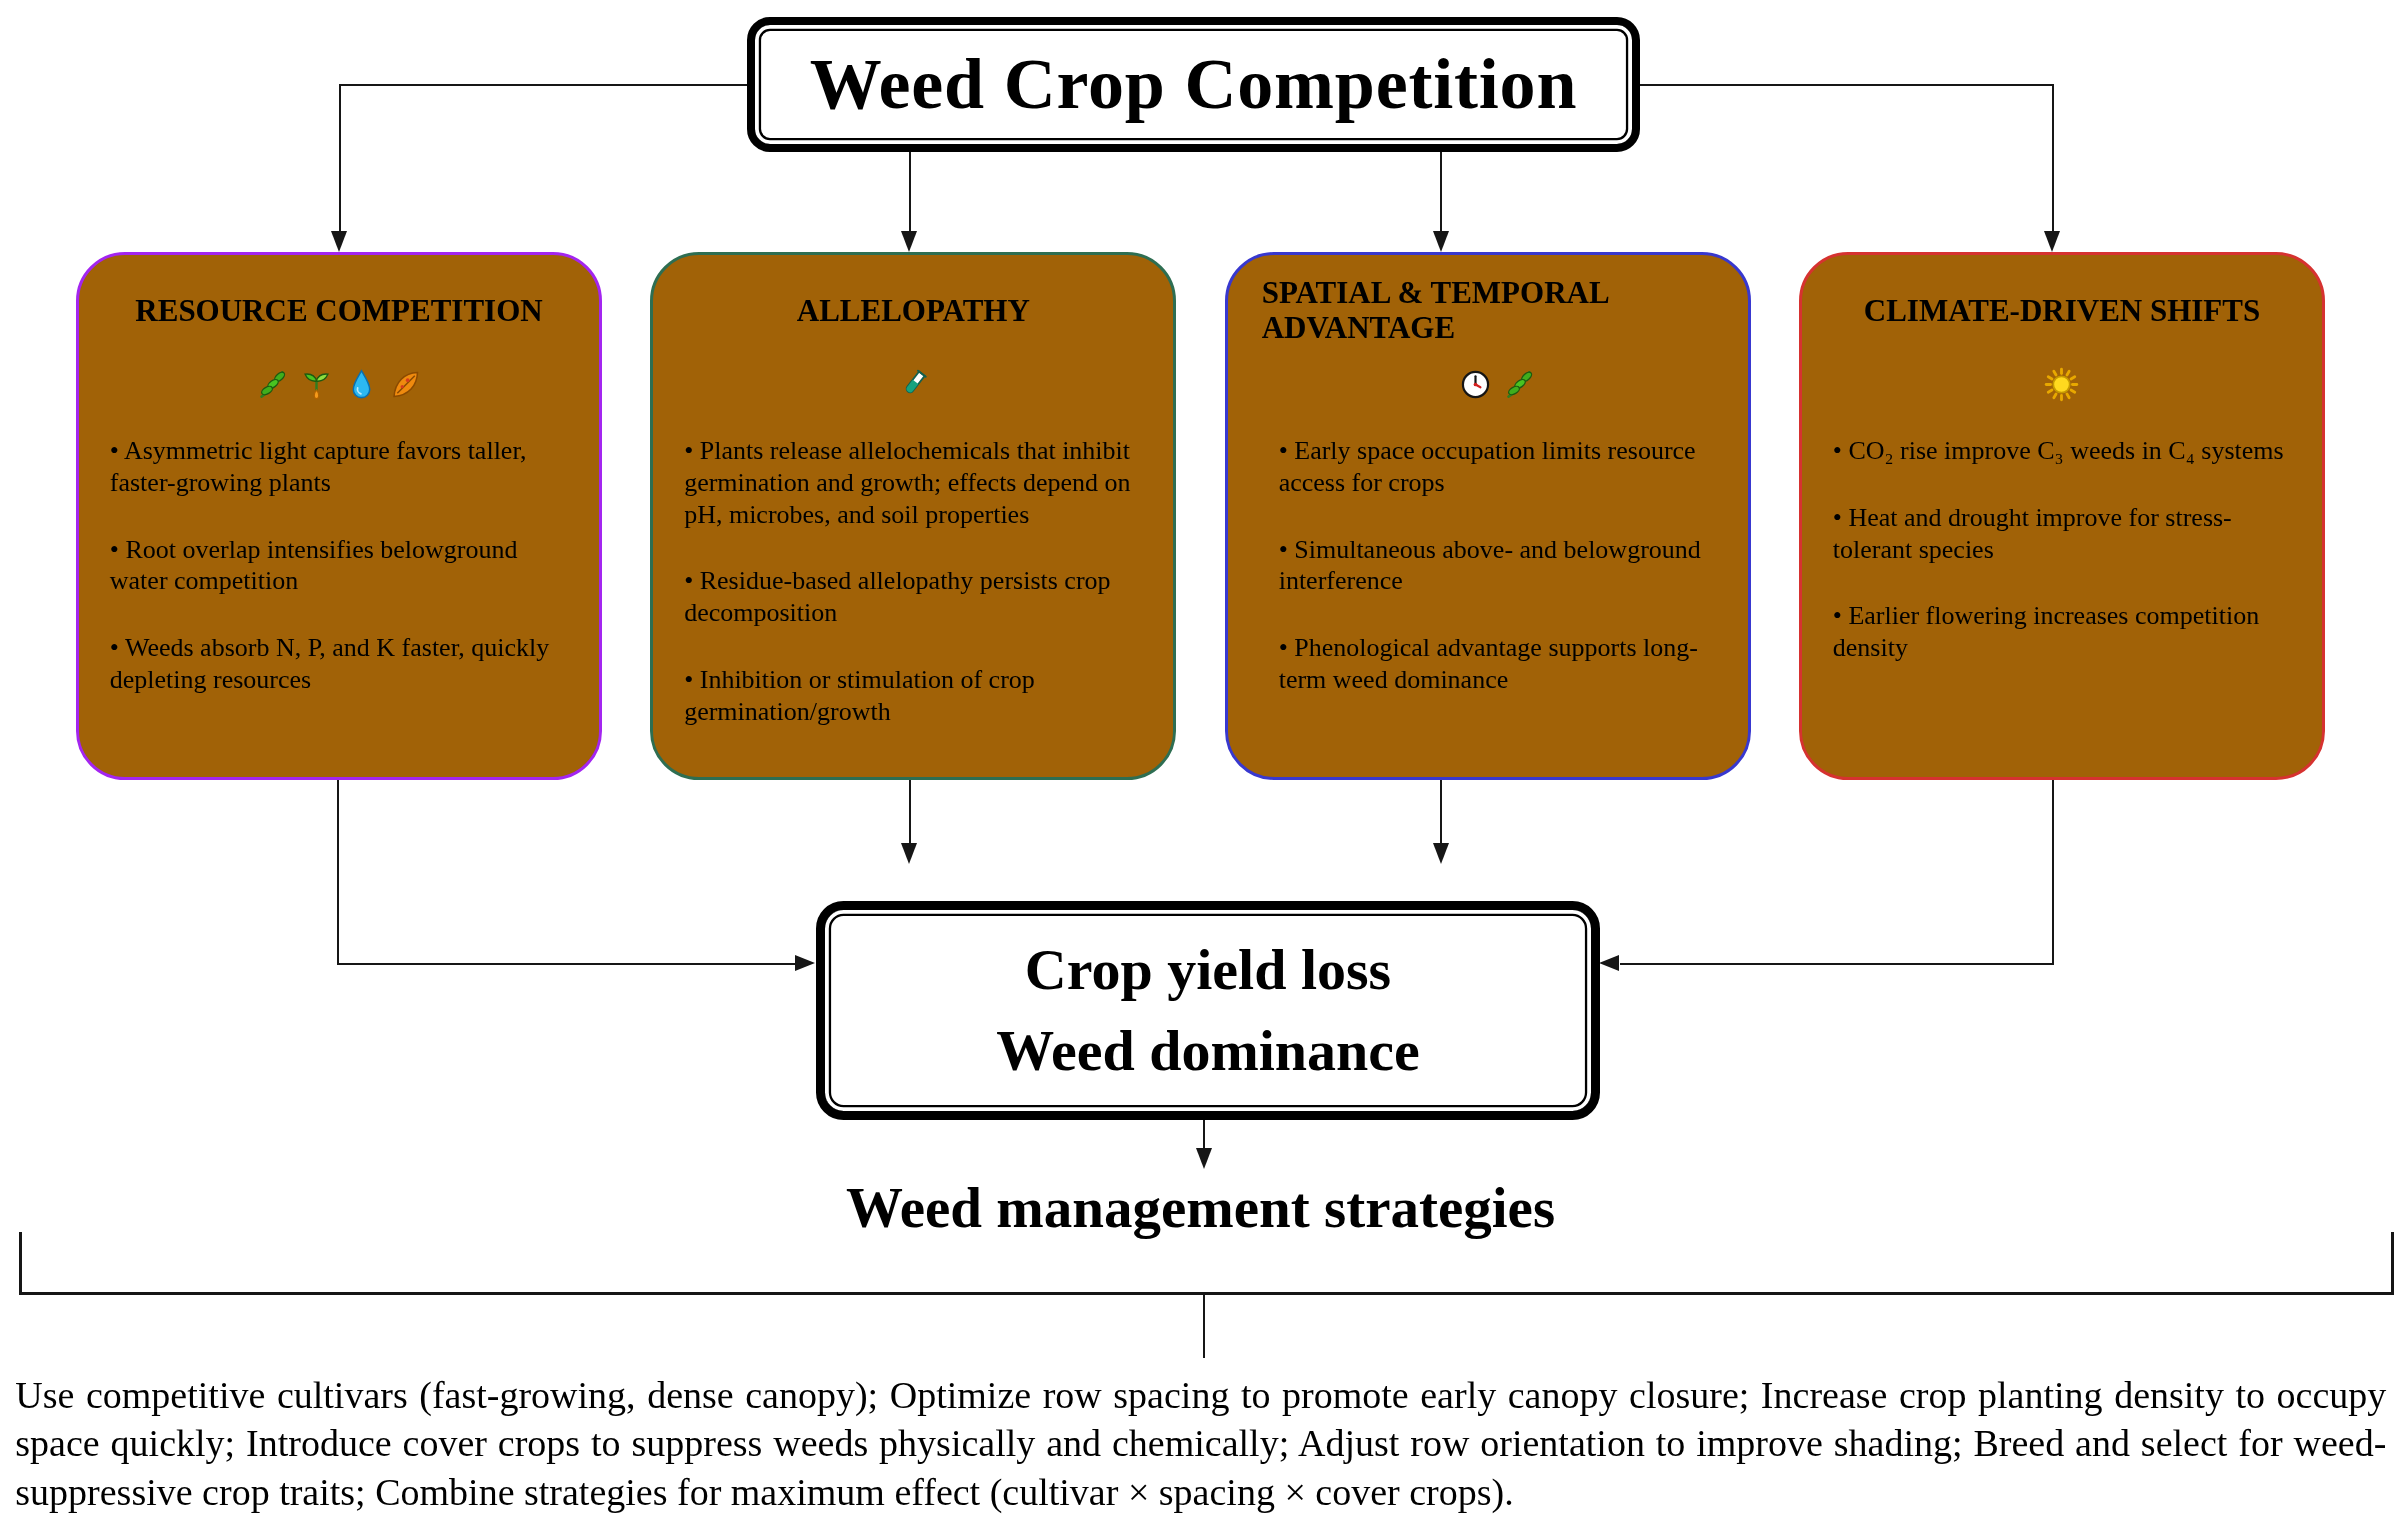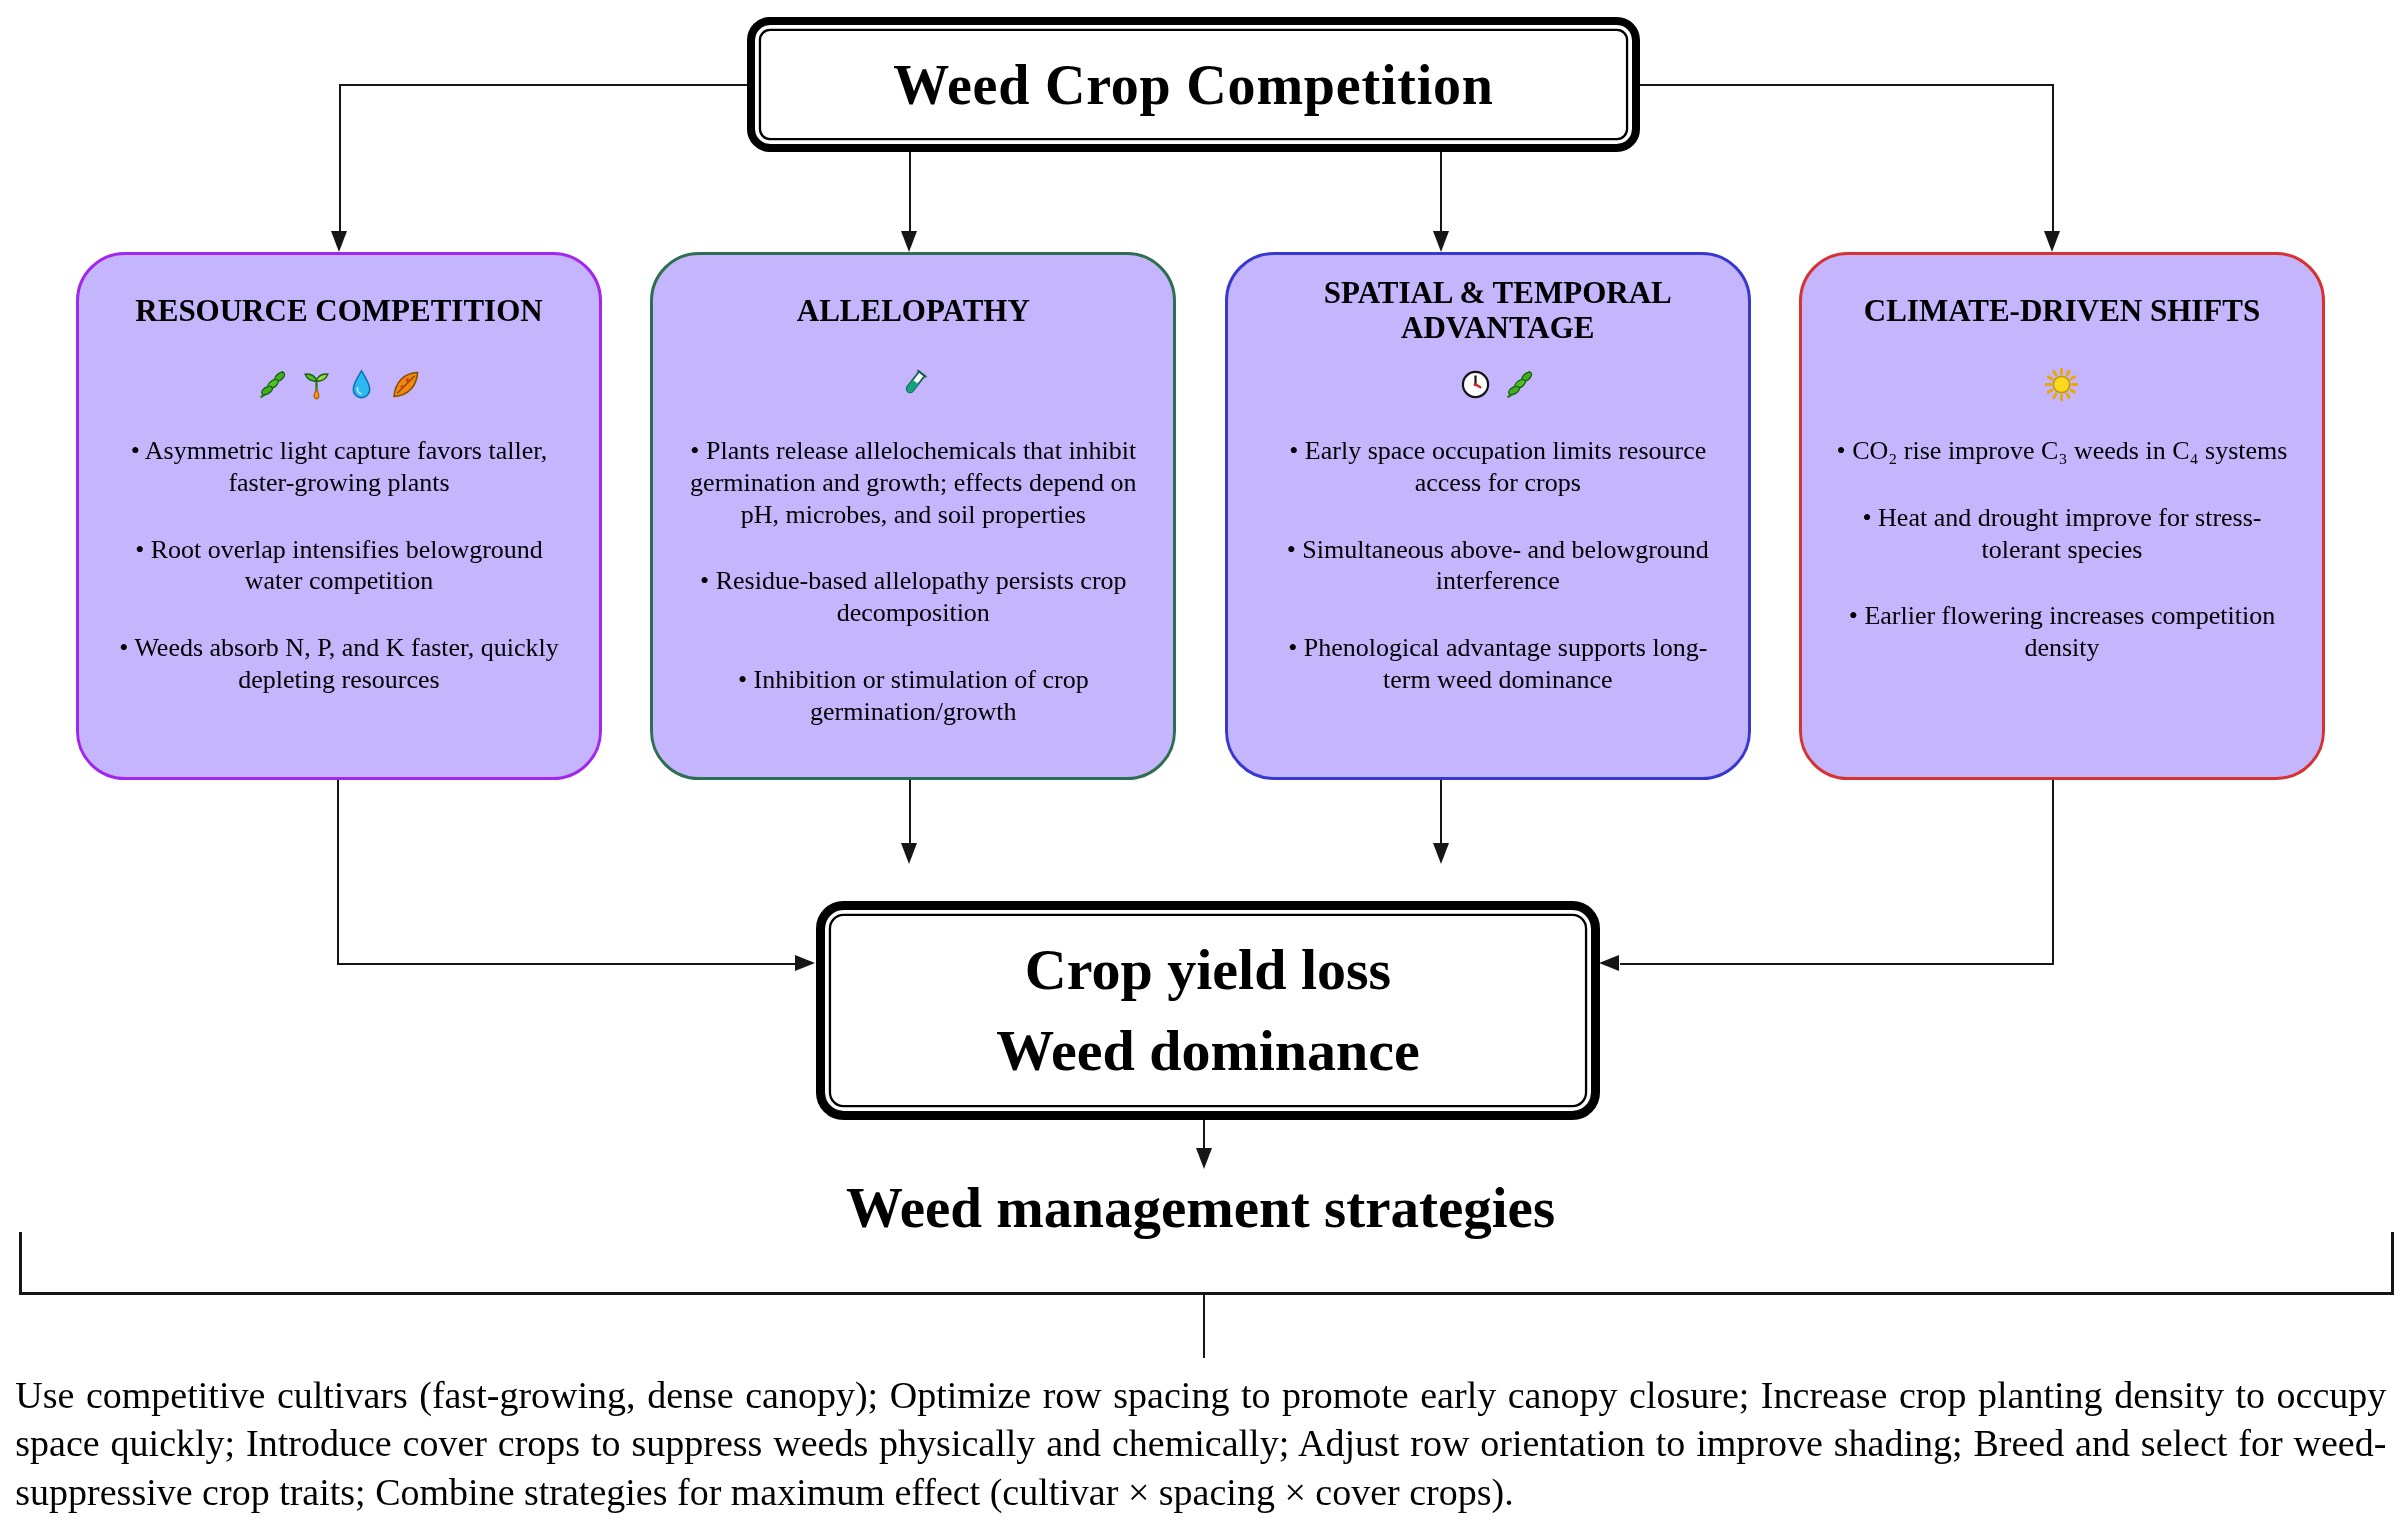--- a/index.html
+++ b/index.html
@@ -24,41 +24,41 @@
   .arrow-left{position:absolute;width:0;height:0;
     border-top:8.4px solid transparent;border-bottom:8.4px solid transparent;
     border-right:20.6px solid #161616;}
 
   
   .title-box{
     position:absolute;left:747px;top:17px;width:893px;height:135px;
     border:8.4px solid #000;border-radius:23px;background:#fff;
     box-shadow:inset 0 0 0 3.8px #fff, inset 0 0 0 6.1px #000;
     display:flex;align-items:center;justify-content:center;
-    font-size:56px;font-weight:bold;letter-spacing:0.8px;
+    font-size:72px;font-weight:bold;letter-spacing:0.8px;
     box-sizing:border-box;z-index:3;
   }
   .outcome-box{
     position:absolute;left:816px;top:901px;width:784px;height:219px;
     border:9.2px solid #000;border-radius:27.5px;background:#fff;
     box-shadow:inset 0 0 0 3.8px #fff, inset 0 0 0 6.1px #000;
     display:flex;flex-direction:column;align-items:center;justify-content:center;
     gap:20px;font-size:58px;font-weight:bold;line-height:1.05;
     box-sizing:border-box;z-index:3;text-align:center;
   }
 
   
   .boxes-row{
     position:absolute;left:76px;top:252px;width:2249px;height:528px;
     display:flex;justify-content:space-between;z-index:3;
   }
   .factor-box{
-    width:526px;height:528px;box-sizing:border-box;background:#c4b5fd;
+    width:526px;height:528px;box-sizing:border-box;background:#a16207;
     border:3.8px solid #888;border-radius:49px;
-    padding:20px 13.8px;text-align:center;
+    padding:20px 13.8px;
   }
   .box-heading{
     font-size:31px;font-weight:bold;line-height:1.12;
     min-height:72px;display:flex;align-items:center;justify-content:center;
   }
   .icons-row{
     height:38px;margin:18.3px 0 32px;display:flex;align-items:center;
     justify-content:center;gap:9.2px;
   }
   .icons-row svg{display:block;}

